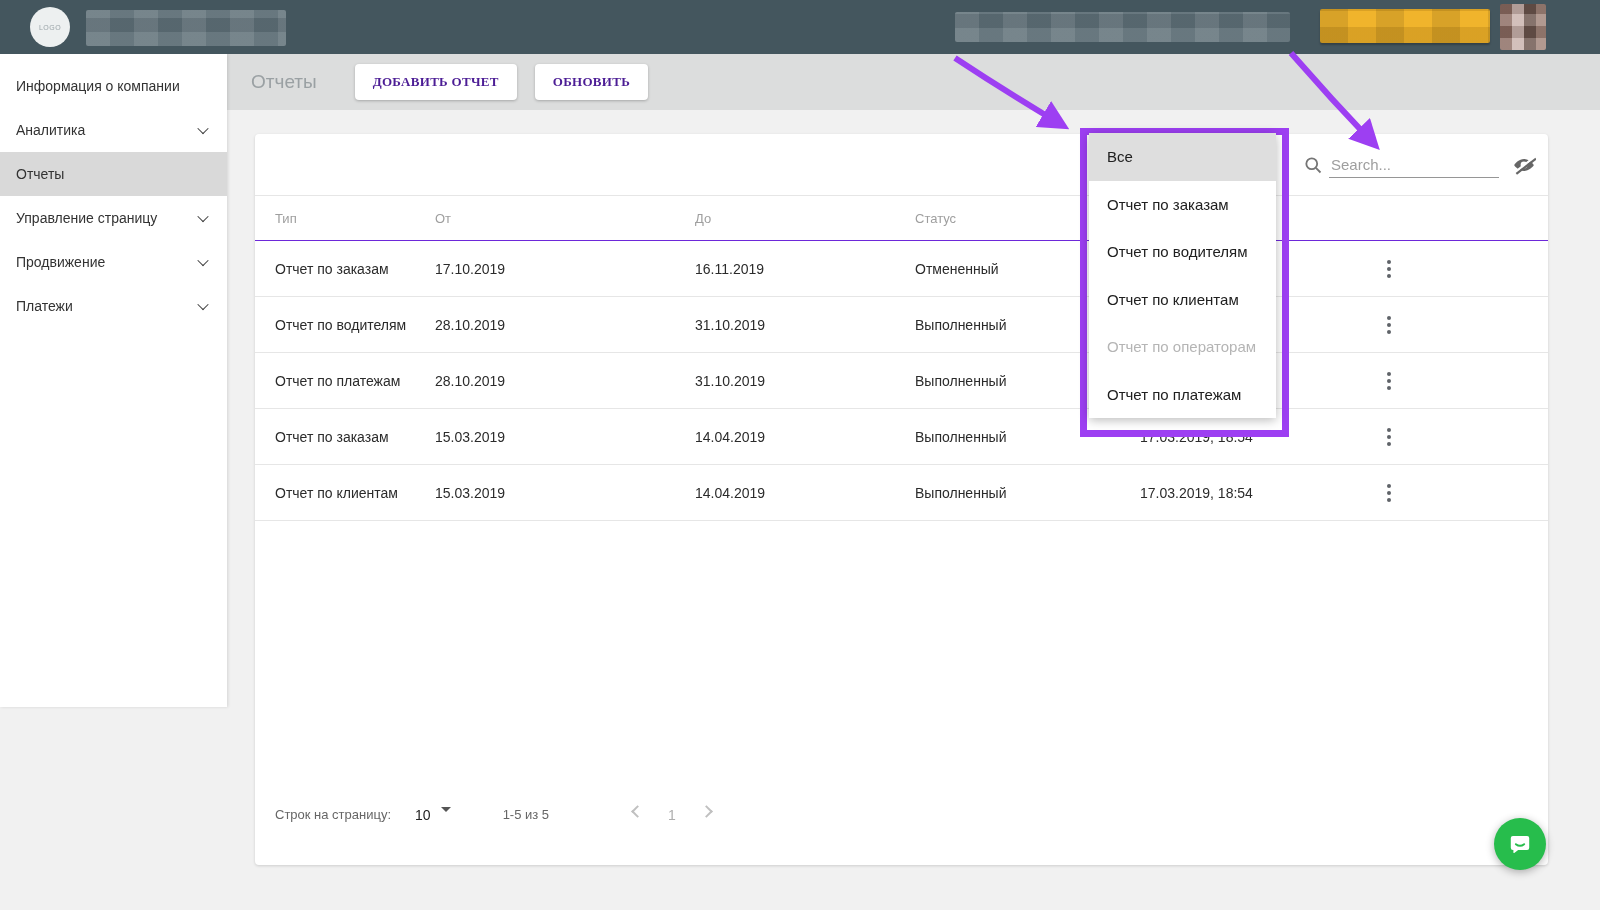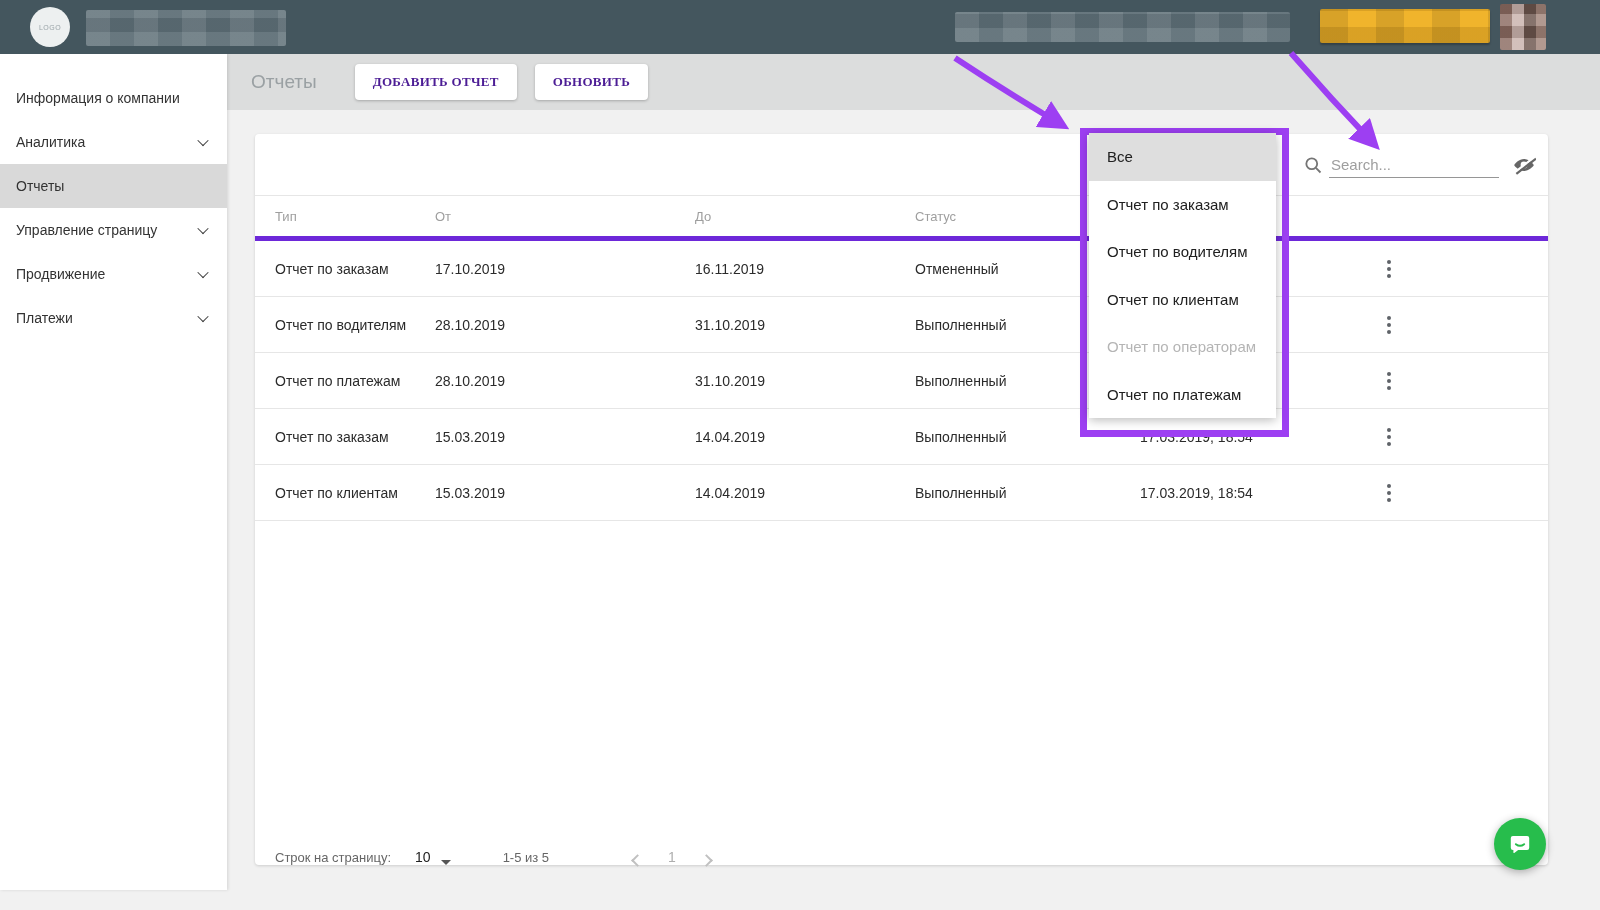--- a/index.html
+++ b/index.html
@@ -37,22 +37,22 @@
   }
   .avatar {
     position:absolute; left:1500px; top:4px; width:46px; height:46px; border-radius:2px;
     background:
       repeating-linear-gradient(0deg, rgba(255,255,255,.18) 0 12px, rgba(0,0,0,.12) 12px 24px),
       repeating-linear-gradient(90deg, #8a6a60 0 12px, #c9b2ac 12px 24px, #6b544c 24px 36px, #a08378 36px 46px);
   }
 
   
   .sidebar {
-    position:absolute; left:0; top:54px; width:227px; height:836px; background:#fff;
-    box-shadow:1px 0 3px rgba(0,0,0,.12); z-index:5; padding-top:22px;
+    position:absolute; left:0; top:54px; width:227px; height:653px; background:#fff;
+    box-shadow:1px 0 3px rgba(0,0,0,.12); z-index:5; padding-top:10px;
   }
   .nav-item {
     height:44px; padding:0 16px; display:flex; align-items:center; justify-content:space-between;
     font-size:14px; color:#333; cursor:pointer;
   }
   .nav-item.active { background:#d9d9d9; }
   .chev {
     width:8px; height:8px; border-right:1.8px solid #3d3d3d; border-bottom:1.8px solid #3d3d3d;
     transform:rotate(45deg) translate(-1px,-1px); margin-right:4px; flex:none;
   }
@@ -80,28 +80,28 @@
   }
   .search-icon { width:20px; height:20px; color:#757575; margin-right:6px; flex:none; }
   .search-input {
     width:170px; border:none; border-bottom:1px solid #969696; outline:none;
     font-family:inherit; font-size:15px; padding:4px 2px; color:#333; background:transparent;
   }
   .search-input::placeholder { color:#9e9e9e; }
   .eye-icon { width:24px; height:24px; color:#666; margin-left:13px; cursor:pointer; flex:none; }
 
   .tgrid { display:grid; grid-template-columns:160px 260px 220px 225px 240px 1fr; align-items:center; padding-left:20px; }
-  .table-head { height:45px; border-bottom:5px solid #6d28d9; color:#9e9e9e; font-size:13px; }
+  .table-head { height:45px; border-bottom:1px solid #6d28d9; color:#9e9e9e; font-size:13px; }
   .table-row  { height:56px; border-bottom:1px solid #e6e6e6; font-size:14px; color:#2b2b2b; }
   .kebab { width:18px; height:24px; display:flex; flex-direction:column; align-items:center; justify-content:center; gap:3px; cursor:pointer; }
   .kebab i { width:4px; height:4px; border-radius:50%; background:#5f6368; }
 
   .pagination {
     position:absolute; left:0; bottom:0; width:100%; height:58px;
-    display:flex; align-items:flex-end; padding-left:20px; font-size:13px; color:#666;
+    display:flex; align-items:flex-start; padding-left:20px; font-size:13px; color:#666;
   }
   .pp-value { font-size:14px; color:#222; margin-left:24px; }
   .caret-down {
     width:0; height:0; border-left:5px solid transparent; border-right:5px solid transparent;
     border-top:5px solid #555; margin-left:10px; cursor:pointer;
   }
   .pp-range { margin-left:52px; }
   .pg-chev {
     width:9px; height:9px; border-right:2px solid #c0c0c0; border-bottom:2px solid #c0c0c0; cursor:pointer;
   }

